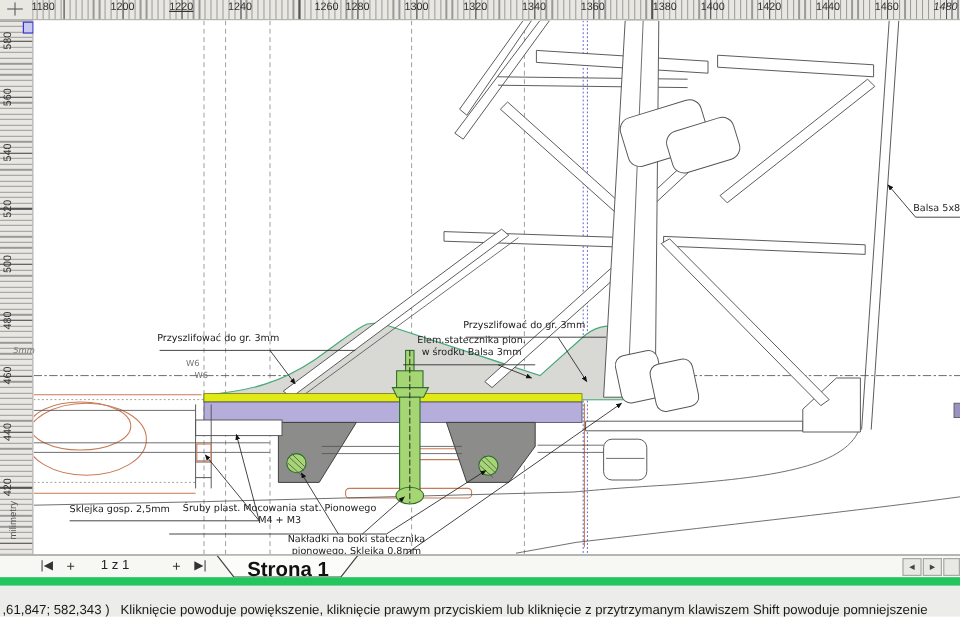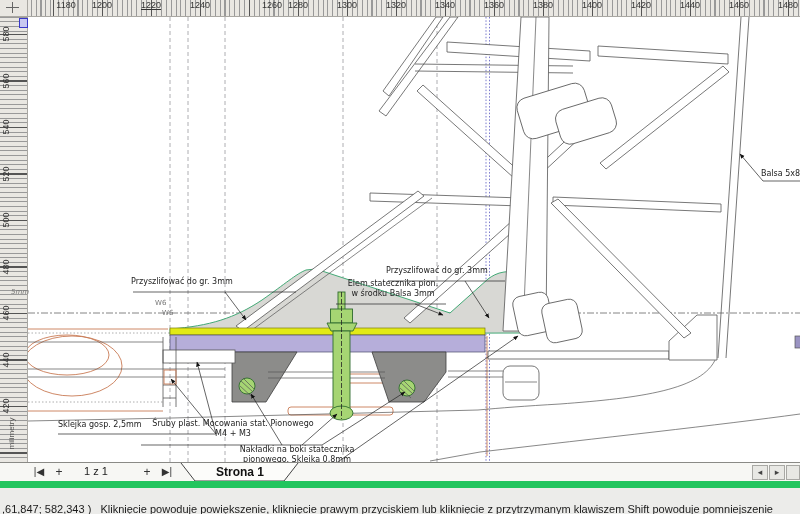--- a/index.html
+++ b/index.html
@@ -54,53 +54,53 @@
   .yellow{fill:var(--yellow);stroke:#7c7c10;stroke-width:.7;}
   .lav{fill:var(--lavender);stroke:#4a4a6a;stroke-width:.7;}
   
   .pagebar{position:absolute;left:0;top:462px;width:800px;height:19px;background:#f7f7f4;
      border-top:1px solid #8a8a86;box-sizing:border-box;font-size:11px;color:#222;}
   .pb-btn{position:absolute;top:1px;height:16px;line-height:16px;text-align:center;cursor:default;
      font-size:10px;color:#333;}
   .pb-ind{position:absolute;top:2px;font-size:11px;color:#222;}
   .tabwrap{position:absolute;left:180px;top:0;width:120px;height:19px;}
   .tab-label{position:absolute;left:0;top:2px;width:120px;text-align:center;font-weight:bold;
-     font-size:12px;color:#111;}
+     font-size:17px;color:#111;}
   .scrollstub{position:absolute;top:2px;width:16px;height:15px;background:#e8e8e4;border:1px solid #a8a8a4;
      box-sizing:border-box;text-align:center;line-height:13px;font-size:9px;color:#444;}
   
   .statusbar{position:absolute;left:0;top:481px;width:800px;height:33px;background:#ececea;
      border-top:7px solid #22c55e;box-sizing:border-box;}
   .status-text{position:absolute;left:2px;top:15px;font-size:11px;color:#1a1a1a;white-space:pre;}
 </style>
 </head>
 <body>
 
 <div class="corner">
   <span class="xh"></span>
   <span class="xv"></span>
 </div>
 
 <div class="ruler-top" id="rulerTop">
-    <span class="tk" style="left: 38px;">1180</span>
+    <span class="tk" style="left: 8px;">1180</span>
     <span class="tk" style="left: 74px;">1200</span>
     <span class="tk" style="left: 123px; text-decoration: underline;">1220</span>
     <span class="tk" style="left: 172px;">1240</span>
     <span class="tk" style="left: 221px; margin-left: 23px;">1260</span>
     <span class="tk" style="left: 270px;">1280</span>
     <span class="tk" style="left: 319px;">1300</span>
     <span class="tk" style="left: 368px;">1320</span>
     <span class="tk" style="left: 417px;">1340</span>
     <span class="tk" style="left: 466px;">1360</span>
-    <span class="tk" style="left: 515px;">1380</span>
-    <span class="tk" style="left: 564px;">1400</span>
+    <span class="tk" style="left: 526px;">1380</span>
+    <span class="tk" style="left: 552px; padding-left: 28px;">1400</span>
     <span class="tk" style="left: 613px;">1420</span>
     <span class="tk" style="left: 662px;">1440</span>
     <span class="tk" style="left: 711px;">1460</span>
-    <span class="tk" style="left: 760px;">1480</span>
+    <span class="tk" style="left: 760px; font-style: italic;">1480</span>
   </div>
 <div class="ruler-left" id="rulerLeft">
   <span class="unit">milimetry</span>
 <span class="tk" style="top: 12px;">580</span>
     <span class="tk" style="top: 58.5px;">560</span>
     <span class="tk" style="top: 105px;">540</span>
     <span class="tk" style="top: 151.5px;">520</span>
     <span class="tk" style="top: 198px;">500</span>
     <span class="tk" style="top: 244.5px;">480</span>
     <span class="tk" style="top: 291px;">460</span>

